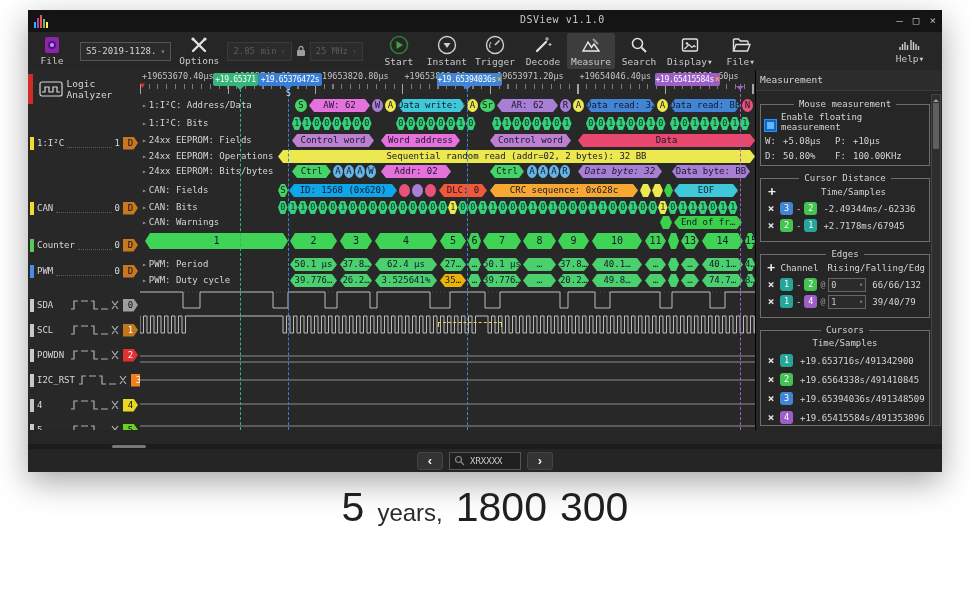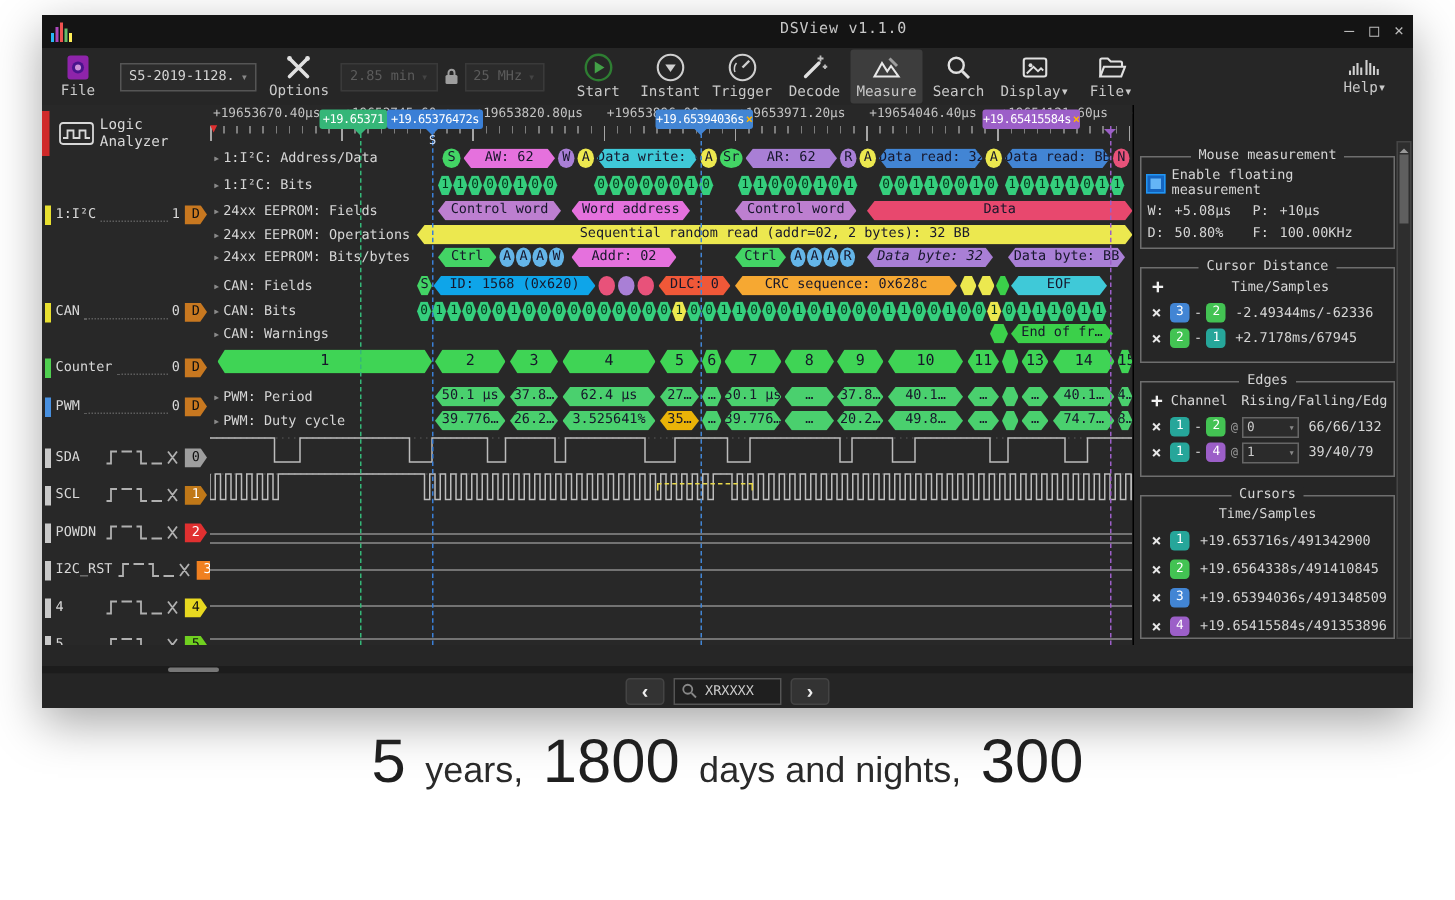--- a/index.html
+++ b/index.html
@@ -52,21 +52,21 @@
   .rpanel{position:absolute;left:727px;top:0;width:187px;height:360px;background:#262626;border-left:1px solid #000;color:#d5d5d5;overflow:hidden}
   .rtitle{height:20px;line-height:20px;padding-left:4px;font-size:9.5px;border-bottom:1px solid #3a3a3a;background:#2c2c2c}
   .group{position:absolute;left:4px;width:168px;border:1px solid #6e6e6e;background:#262626}
   .gtitle{position:absolute;top:-6px;left:0;right:0;text-align:center;font-size:9px}
   .gtitle span{background:#262626;padding:0 5px}
   .grow{display:flex;align-items:center;gap:3px;font-size:9px;padding:1px 4px;height:15px}
   .badge{width:13px;height:13px;border-radius:3px;color:#fff;font-size:8.5px;line-height:13px;text-align:center;flex:0 0 auto}
   .xbtn{color:#e8e8e8;font-weight:bold;font-size:11px;width:12px;text-align:center;flex:0 0 auto}
   .plus{color:#f0f0f0;font-weight:bold;font-size:13px;width:14px;text-align:center}
   .sel{display:flex;align-items:center;justify-content:space-between;width:32px;height:12px;border:1px solid #666;background:#2b2b2b;font-size:8.5px;padding:0 2px;color:#ccc}
-  .chk{display:flex;align-items:center;gap:4px;font-size:9px;padding:2px 3px}
+  .chk{display:flex;align-items:flex-end;gap:4px;font-size:9px;padding:2px 3px}
   .box{width:11px;height:11px;border:1px solid #2196f3;background:#1565c0;position:relative;flex:0 0 auto}
   .box::after{content:"";position:absolute;left:2px;top:2px;right:2px;bottom:2px;background:#64b5f6}
   .mgrid{display:grid;grid-template-columns:18px 52px 18px 62px;font-size:9px;padding:1px 4px;line-height:13px}
   .vscroll{position:absolute;right:2px;top:24px;bottom:4px;width:8px;background:#2e2e2e;border:1px solid #454545}
   .vthumb{position:absolute;left:1px;right:1px;top:8px;height:46px;background:#5f5f5f}
   .varrow{position:absolute;left:1px;top:1px;width:0;height:0;border:3px solid transparent;border-bottom-color:#999}
   
   .statusbar{position:absolute;left:0;top:420px;right:0;height:13px;background:#222;color:#e8e8e8;font-size:10px;line-height:13px;text-align:right;padding-right:84px;box-sizing:border-box}
   .hscroll{position:absolute;left:0;top:434px;right:0;height:5px;background:#1c1c1c}
   .hthumb{position:absolute;left:84px;top:1px;width:34px;height:3px;background:#777;border-radius:2px}
@@ -556,20 +556,21 @@
             <div class="flag" style="left: 297px; width: 65px; background: rgb(66, 133, 212);"><span>+19.65394036s</span><span class="fx">×</span></div>
             <div class="fptr" style="left: 323px; border-top-color: rgb(66, 133, 212);"></div>
             <div class="cline" style="left: 600px; border-left: 1px dashed rgb(156, 95, 200);"></div>
             <div class="flag" style="left: 515px; width: 65px; background: rgb(156, 95, 200);"><span>+19.65415584s</span><span class="fx">×</span></div>
             <div class="fptr" style="left: 596px; border-top-color: rgb(156, 95, 200);"></div>
           </div>
         <div class="mbracket" id="mbracket" style="left: 298px; top: 252px; width: 62px;"></div>
       </div>
 
       <div class="rpanel">
+        <div class="rtitle">Measurement</div>
 
         <div class="group" style="top:34px;height:60px">
           <div class="gtitle"><span>Mouse measurement</span></div>
           <div class="chk" style="margin-top:5px">
             <span class="box"></span>
             <span>Enable floating measurement</span>
           </div>
           <div id="mouse-rows">
               <div class="mgrid">
                 <span>W:</span>
@@ -696,16 +697,15 @@
         <input value="XRXXXX" style="">
       </div>
       <button class="navbtn">›</button>
     </div>
   </div>
 
   <div class="caption" id="caption">
       <span class="cap-big">5</span>
       <span class="cap-small">years,</span>
       <span class="cap-big">1800</span>
-      <span class="cap-small">days and nights,</span>
       <span class="cap-big">300</span>
     </div>
 </div>
 
 </body></html>

